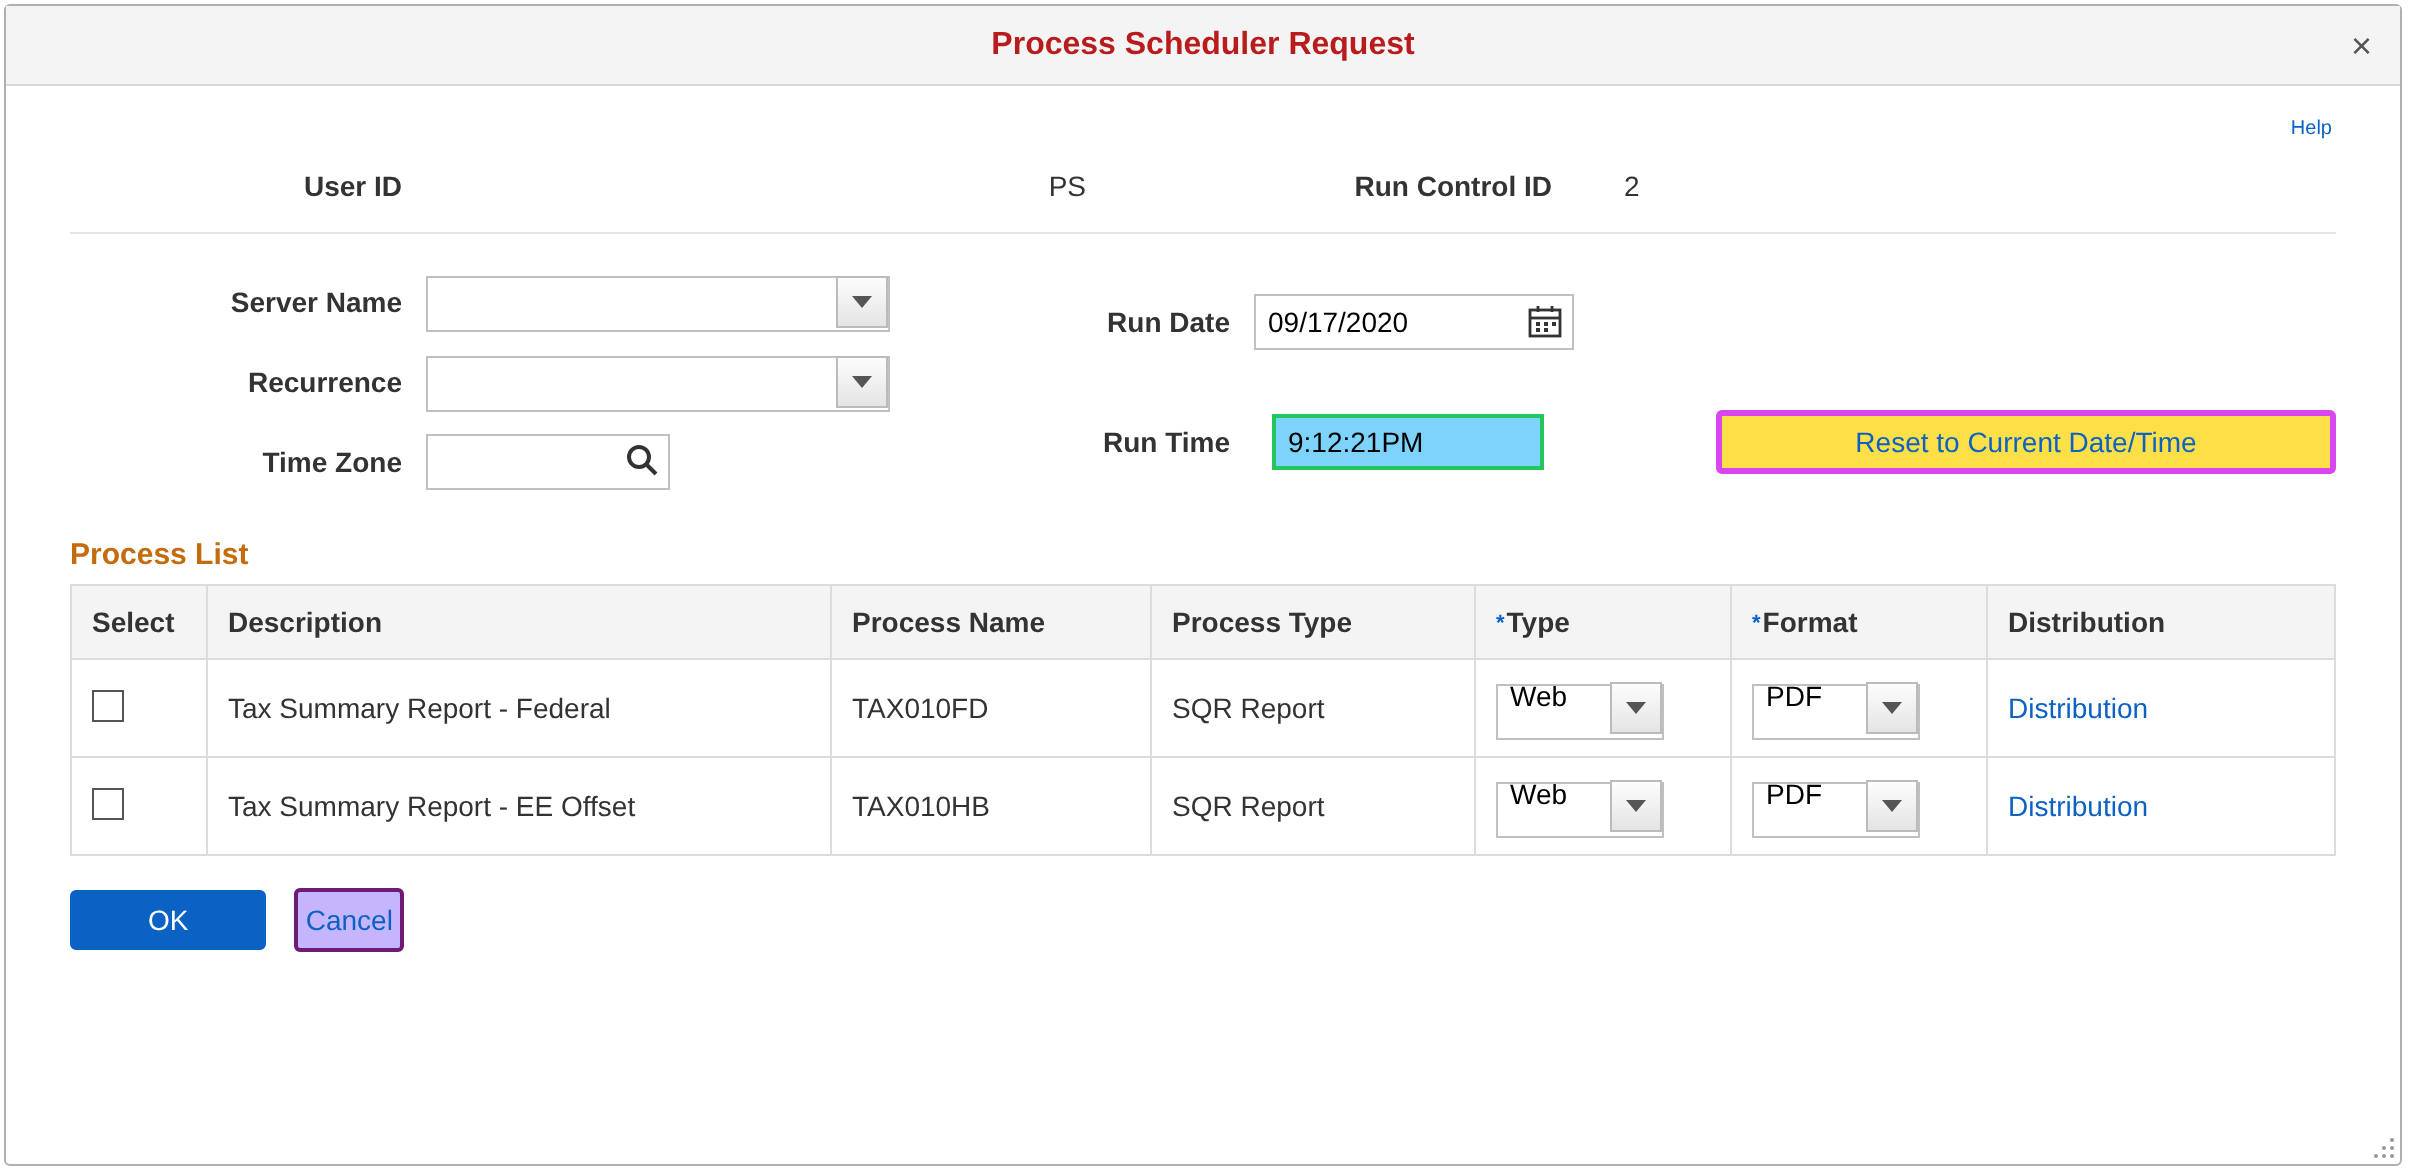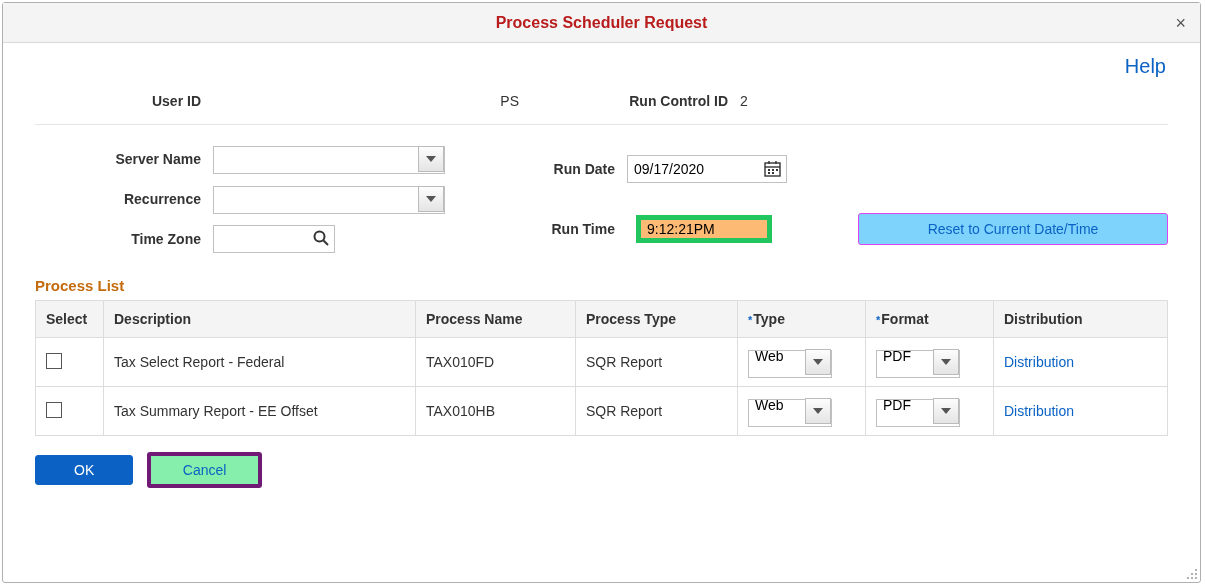--- a/index.html
+++ b/index.html
@@ -52,27 +52,28 @@
       padding: 12px 32px 20px 32px;
     }
     .help-row {
       text-align: right;
       padding-right: 2px;
       padding-bottom: 6px;
     }
     .help-link {
       color: #0b62c4;
       cursor: pointer;
-      font-size: 20px;
+      font-size: 10px;
     }
 
     .row {
       display: flex;
       align-items: center;
       min-height: 34px;
+      gap: 24px;
     }
     .hr {
       border-bottom: 1px solid #e5e5e5;
       margin: 6px 0 14px 0;
     }
 
     .label {
       text-align: right;
       font-weight: bold;
       color: #333;
@@ -85,22 +86,22 @@
     .mid-label {
       width: 112px;
     }
     .val {
       font-size: 14px;
       padding-right: 6px;
     }
 
     .control {
       height: 28px;
-      border: 5px solid #22c55e;
-      background: #fdba74;
+      border: 2px solid #22c55e;
+      background: #7dd3fc;
       font-size: 14px;
       padding: 0 6px;
     }
     .select-wrap {
       position: relative;
       display: inline-block;
       height: 28px;
     }
     .select-wrap input {
       border: 1px solid #c0c0c0;
@@ -168,23 +169,23 @@
       right: 6px;
       top: 5px;
       width: 17px;
       height: 17px;
       cursor: pointer;
     }
 
     .reset-btn {
       height: 32px;
       width: 310px;
-      border: 1px solid #d946ef;
+      border: 3px solid #d946ef;
       border-radius: 3px;
-      background: #7dd3fc;
+      background: #fde047;
       color: #0b62c4;
       font-size: 14px;
       cursor: pointer;
       margin-left: 40px;
     }
 
     .form-area {
       display: flex;
     }
     .left-col {
@@ -261,25 +262,25 @@
     .ok-btn {
       background: #0b62c4;
       color: #fff;
       border: 1px solid #0b62c4;
       border-radius: 3px;
       padding: 6px 38px;
       font-size: 14px;
       cursor: pointer;
     }
     .cancel-btn {
-      background: #86efac;
+      background: #c4b5fd;
       color: #0b62c4;
-      border: 4px solid #701a75;
+      border: 2px solid #701a75;
       border-radius: 3px;
-      padding: 6px 32px;
+      padding: 6px 4px;
       font-size: 14px;
       cursor: pointer;
       margin-left: 10px;
     }
 
     .resize-grip {
       position: absolute;
       right: 2px;
       bottom: 2px;
       width: 12px;
@@ -379,21 +380,21 @@
           <th class="col-pname">Process Name</th>
           <th class="col-ptype">Process Type</th>
           <th class="col-type"><span class="req-star">*</span><span>Type</span></th>
           <th class="col-format"><span class="req-star">*</span><span>Format</span></th>
           <th class="col-dist">Distribution</th>
         </tr>
       </thead>
       <tbody>
         <tr>
           <td><input type="checkbox" class="cb" style=""></td>
-          <td>Tax Select Report - Federal</td>
+          <td>Tax Summary Report - Federal</td>
           <td>TAX010FD</td>
           <td>SQR Report</td>
           <td>
             <div class="select-wrap"><input type="text" style="width: 84px;" value="Web"><span class="dd-btn">
                   <span class="chev"></span>
                 </span></div>
           </td>
           <td>
             <div class="select-wrap"><input type="text" style="width: 84px;" value="PDF"><span class="dd-btn">
                   <span class="chev"></span>

